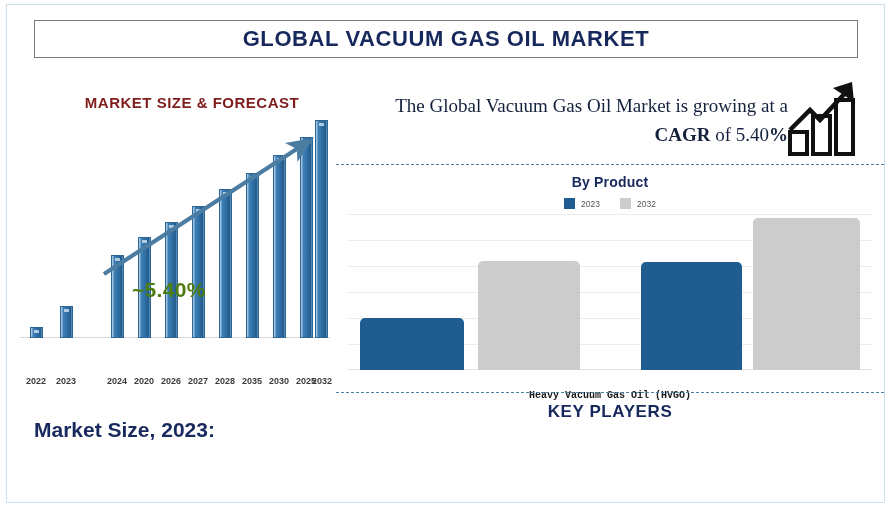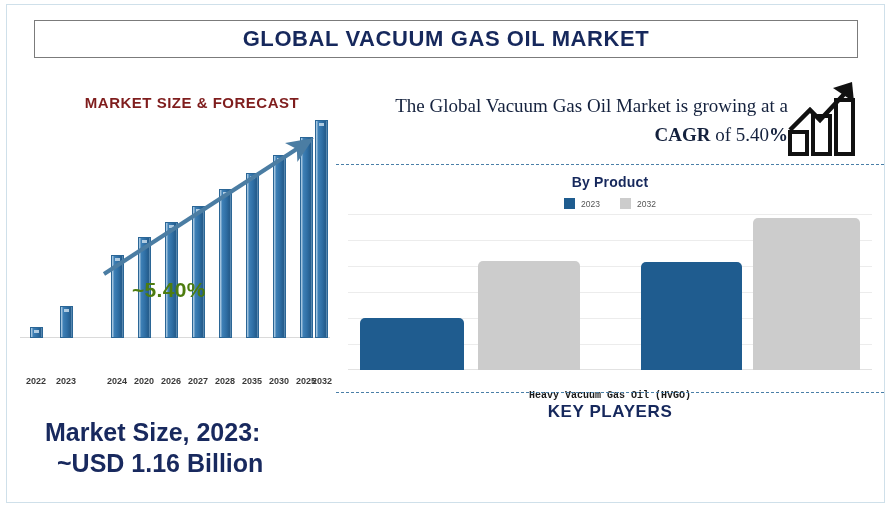--- a/index.html
+++ b/index.html
@@ -27,21 +27,21 @@
     border:0.7px solid #2b6696;box-sizing:border-box;}
   .lbar .cap{position:absolute;left:3px;top:2px;width:5px;height:3px;background:#cfe2f0;opacity:.8;}
 
   .lyear{position:absolute;bottom:12px;width:34px;text-align:center;font-size:9px;font-weight:bold;
     color:#3b3b3b;font-family:"Liberation Sans",sans-serif;}
 
   .cagr-arrow{position:absolute;left:0;top:0;width:320px;height:250px;pointer-events:none;}
   .cagr-label{position:absolute;left:118px;top:155px;font-size:21px;font-weight:bold;color:#4d7c0f;
     font-family:Liberation Sans, sans-serif;letter-spacing:.3px;}
 
-  .mktsize{position:absolute;left:45px;top:417px;width:300px;font-weight:bold;font-size:25px;line-height:1.25;
+  .mktsize{position:absolute;left:34px;top:417px;width:300px;font-weight:bold;font-size:21px;line-height:1.25;
     color:#18295e;font-family:"Liberation Sans",sans-serif;}
   .mktsize div{white-space:nowrap;}
   .ms-line2{padding-left:12px;}
 
   
   .right-panel{position:absolute;left:336px;top:78px;width:548px;height:345px;}
 
   .stat-text{position:absolute;left:12px;top:14px;width:440px;font-family:"Liberation Serif",serif;
     font-size:19px;line-height:1.5;color:#14213d;text-align:right;}
   .stat-text b{font-weight:bold;}
@@ -140,21 +140,20 @@
     <div class="lyear" style="left:167px;margin-top:12px;">2027</div>
     <div class="lyear" style="left:194px;">2028</div>
     <div class="lyear" style="left:221px;">2035</div>
     <div class="lyear" style="left:248px;">2030</div>
     <div class="lyear" style="left:275px;">2025</div>
     <div class="lyear" style="left:291px;">2032</div>
   </div>
 
   <div class="mktsize">
     <div>Market Size, 2023:</div>
-    <div class="ms-line2">~USD 1.16 Billion</div>
   </div>
 
   <div class="right-panel">
 
     <div class="stat-text"><span>The Global Vacuum Gas Oil Market is growing at a </span><b>CAGR</b><span> of 5.40</span><b>%</b></div>
 
     <svg class="growth-icon" viewBox="0 0 86 80">
       <rect x="4" y="54" width="17" height="22" fill="none" stroke="#111" stroke-width="4"></rect>
       <rect x="27" y="38" width="17" height="38" fill="none" stroke="#111" stroke-width="4"></rect>
       <rect x="50" y="22" width="17" height="54" fill="none" stroke="#111" stroke-width="4"></rect>

